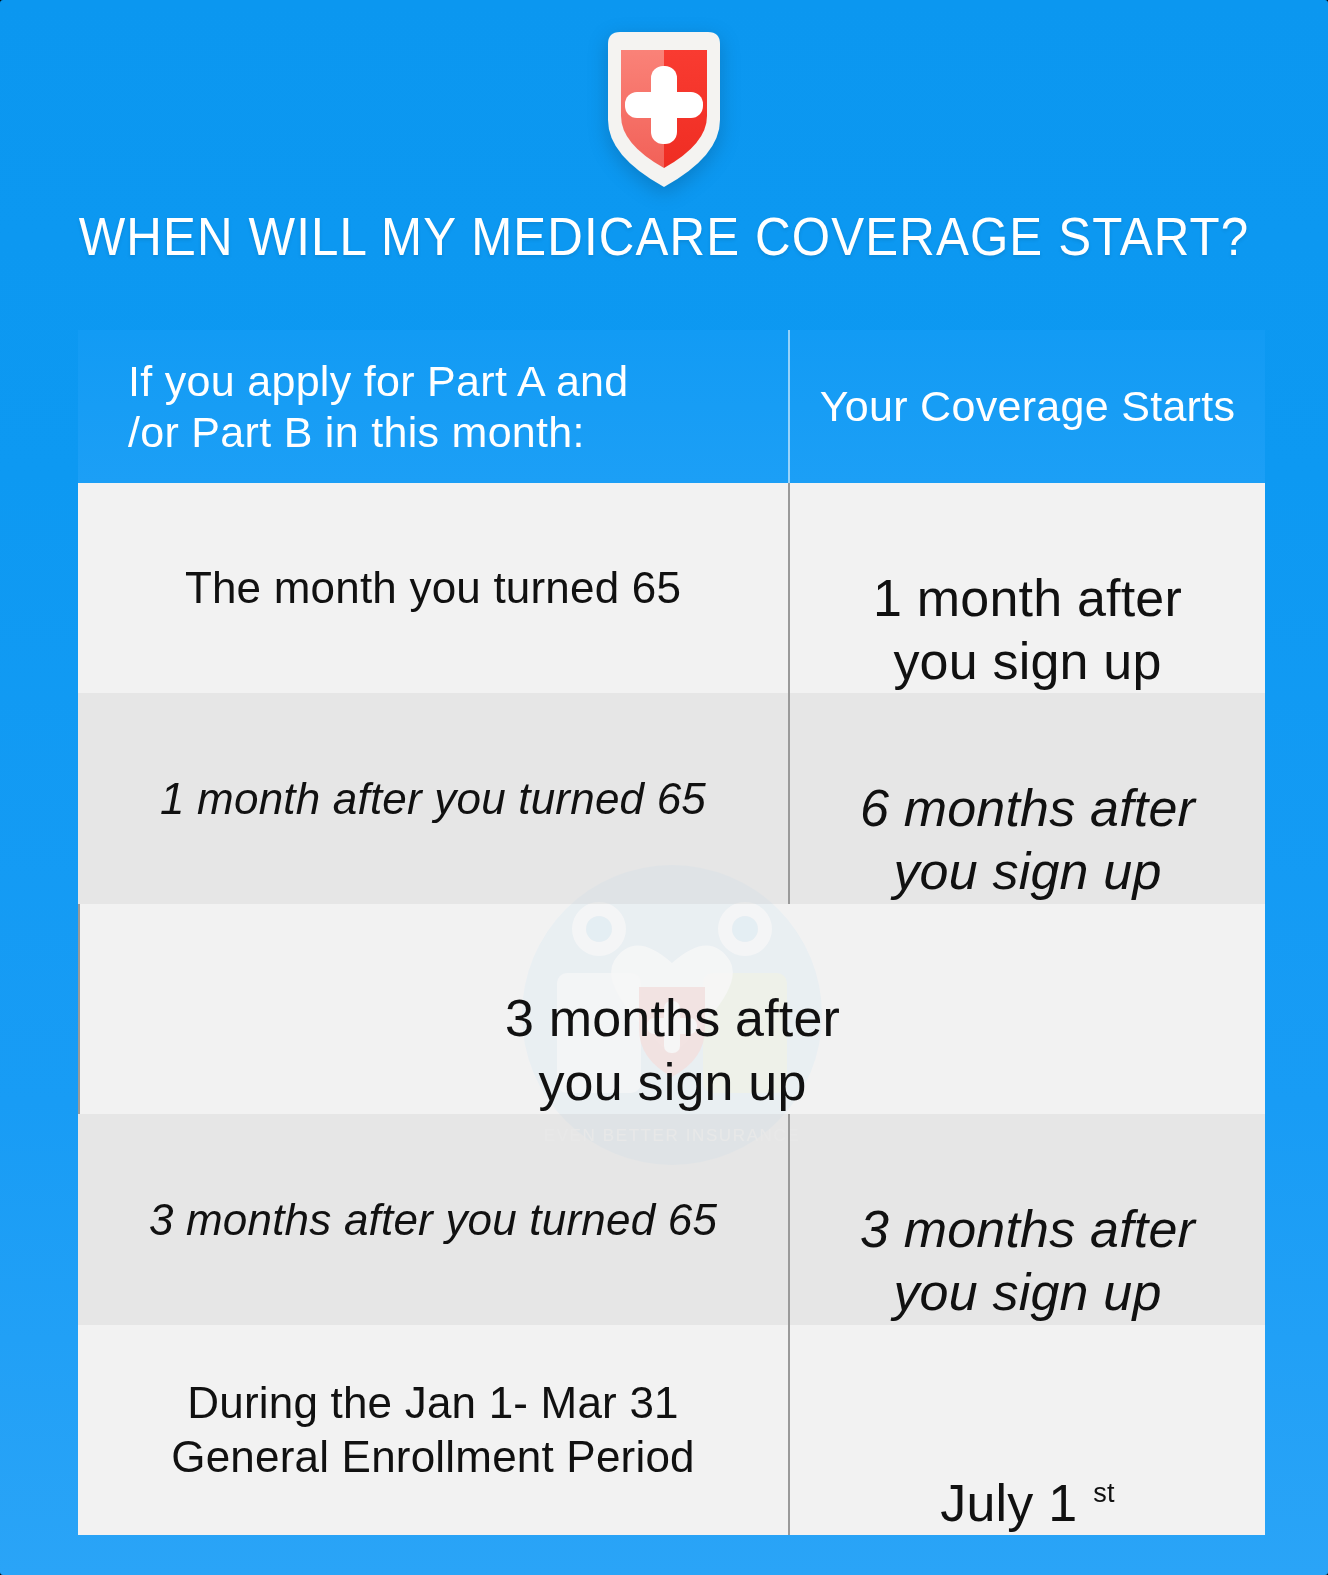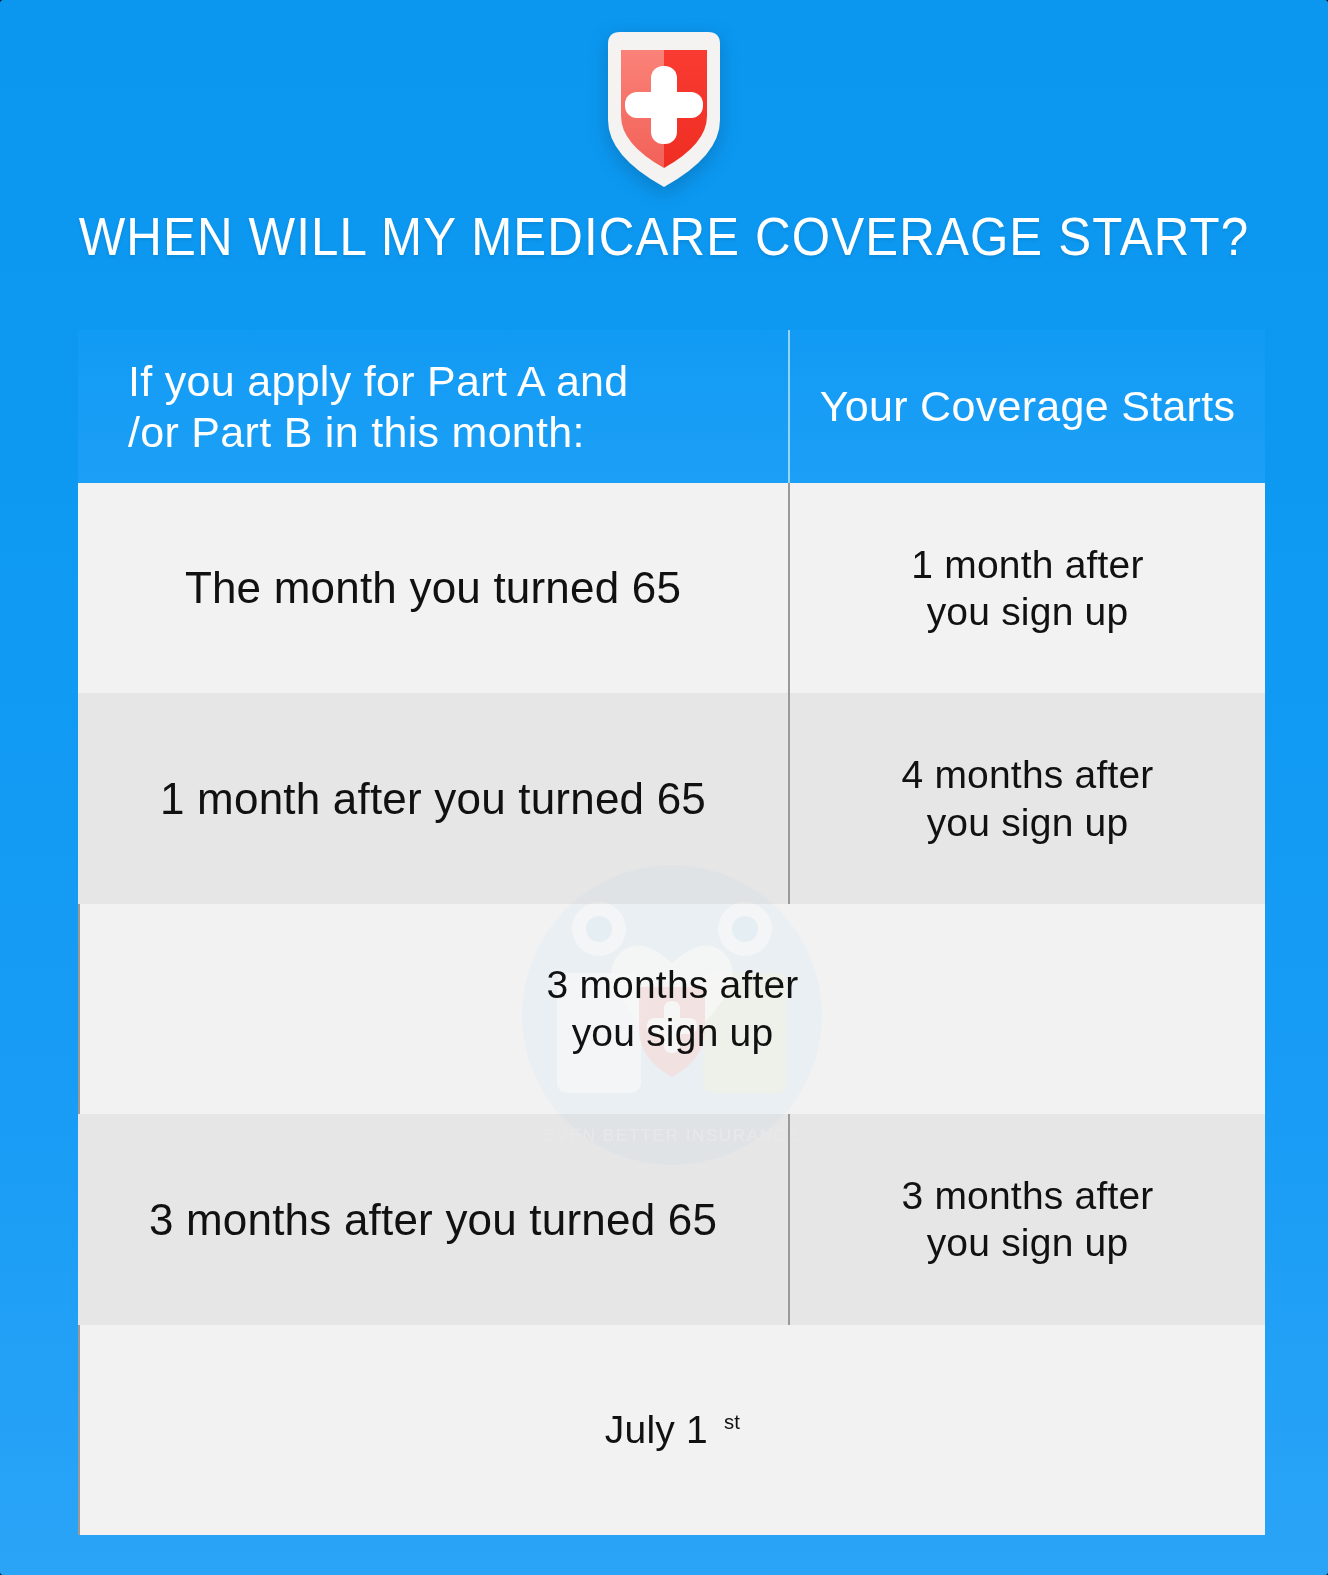--- a/index.html
+++ b/index.html
@@ -121,45 +121,46 @@
     pointer-events: none;
     opacity: 0.55;
   }
 
   .row {
     position: relative;
     display: flex;
     flex: 1 1 0;
     z-index: 2;
   }
-  .row.alt { background: rgba(222,222,222,0.62); }
+  .row.alt { background: rgba(222,222,222,0.62); font-style: italic; }
   .row.plain { background: rgba(244,244,244,0.45); }
 
   .cell {
     box-sizing: border-box;
     display: flex;
     align-items: center;
     justify-content: center;
     color: #111111;
     font-weight: 300;
     line-height: 1.22;
     text-align: center;
   }
   .cell-left {
     width: 710px;
     font-size: 44px;
     padding: 0 28px;
     letter-spacing: 0.2px;
   }
   .cell-right {
     flex: 1;
-    font-size: 39px;
+    font-size: 52px;
     border-left: 2px solid #9a9a9a;
     padding: 0 12px;
     letter-spacing: 0.2px;
+    align-items: flex-end;
   }
   .cell-right .two-line { display: block; }
 
   sup.ord {
     font-size: 0.52em;
     vertical-align: super;
     line-height: 0;
     margin-left: 16px;
   }
 </style>
@@ -234,21 +235,21 @@
             <span class="two-line">1 month after</span>
             <span class="two-line">you sign up</span>
           </span>
         </div>
       </div>
 
       <div class="row alt">
         <div class="cell cell-left">1 month after you turned 65</div>
         <div class="cell cell-right">
           <span>
-            <span class="two-line">4 months after</span>
+            <span class="two-line">6 months after</span>
             <span class="two-line">you sign up</span>
           </span>
         </div>
       </div>
 
       <div class="row plain">
         <div class="cell cell-right">
           <span>
             <span class="two-line">3 months after</span>
             <span class="two-line">you sign up</span>
@@ -260,20 +261,26 @@
         <div class="cell cell-left">3 months after you turned 65</div>
         <div class="cell cell-right">
           <span>
             <span class="two-line">3 months after</span>
             <span class="two-line">you sign up</span>
           </span>
         </div>
       </div>
 
       <div class="row plain">
+        <div class="cell cell-left">
+          <span>
+            <span class="two-line">During the Jan 1- Mar 31</span>
+            <span class="two-line">General Enrollment Period</span>
+          </span>
+        </div>
         <div class="cell cell-right">
           <span>
             <span>July 1</span><sup class="ord">st</sup>
           </span>
         </div>
       </div>
 
     </div>
   </div>
 </div>

